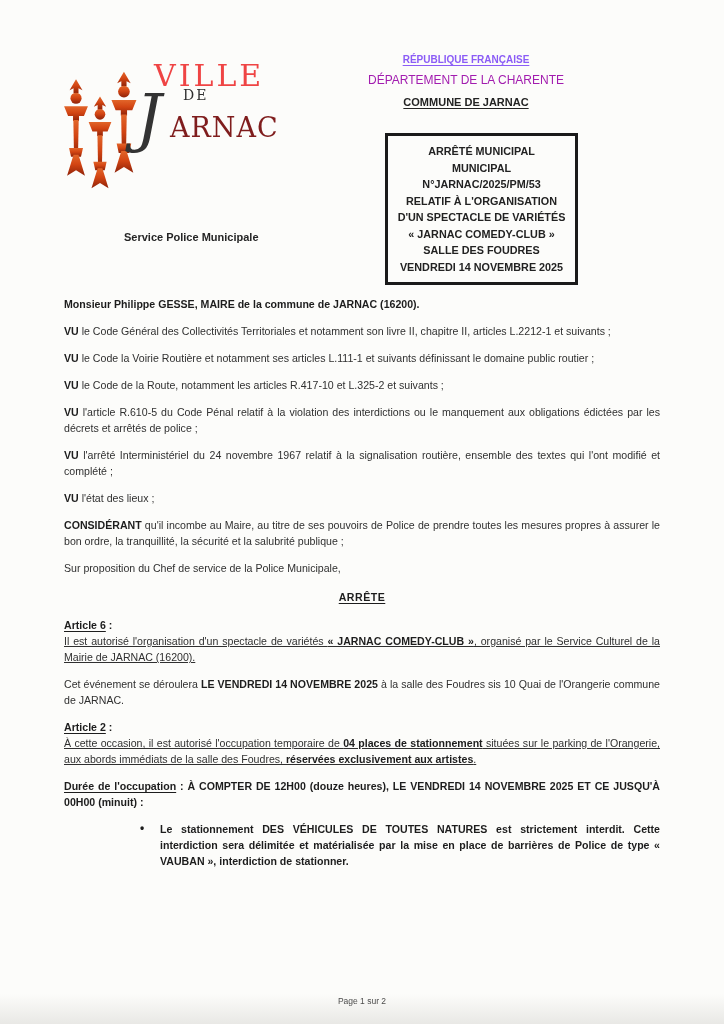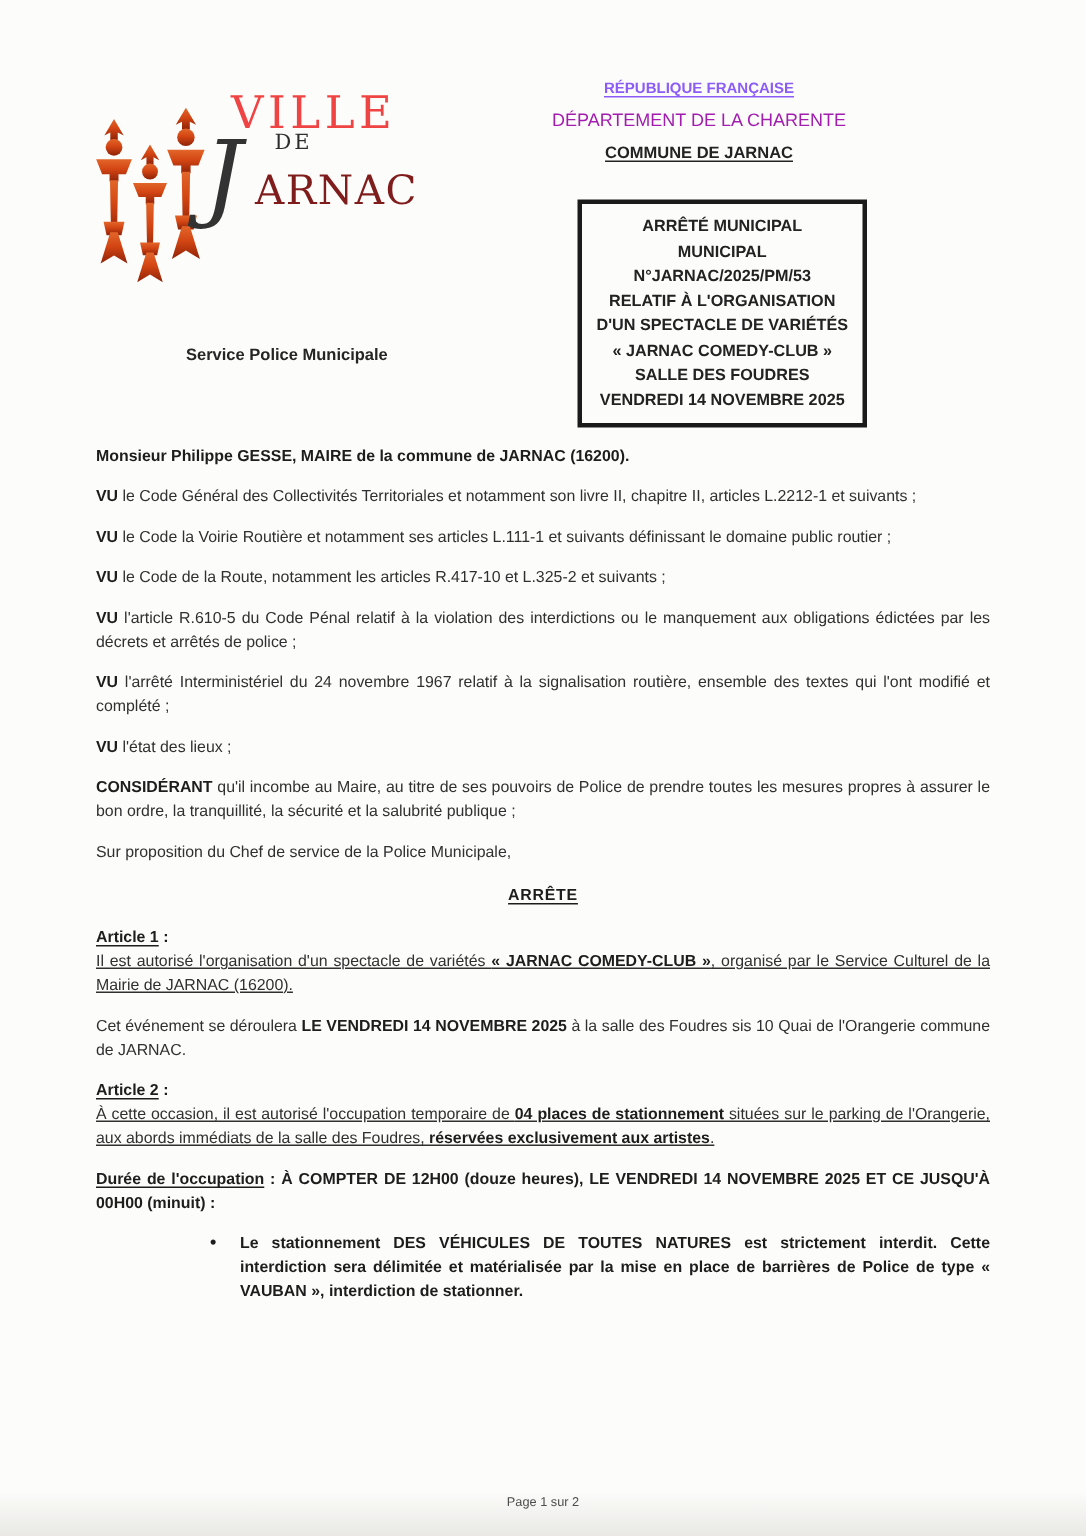--- a/index.html
+++ b/index.html
@@ -137,21 +137,21 @@
   <p class="para k-normal"><span class="b">Monsieur Philippe GESSE, MAIRE de la commune de JARNAC (16200).</span></p>
       <p class="para k-normal"><span class="b">VU</span><span> le Code Général des Collectivités Territoriales et notamment son livre II, chapitre II, articles L.2212-1 et suivants ;</span></p>
       <p class="para k-normal"><span class="b">VU</span><span> le Code la Voirie Routière et notamment ses articles L.111-1 et suivants définissant le domaine public routier ;</span></p>
       <p class="para k-normal"><span class="b">VU</span><span> le Code de la Route, notamment les articles R.417-10 et L.325-2 et suivants ;</span></p>
       <p class="para k-normal"><span class="b">VU</span><span> l'article R.610-5 du Code Pénal relatif à la violation des interdictions ou le manquement aux obligations édictées par les décrets et arrêtés de police ;</span></p>
       <p class="para k-normal"><span class="b">VU</span><span> l'arrêté Interministériel du 24 novembre 1967 relatif à la signalisation routière, ensemble des textes qui l'ont modifié et complété ;</span></p>
       <p class="para k-normal"><span class="b">VU</span><span> l'état des lieux ;</span></p>
       <p class="para k-normal"><span class="b">CONSIDÉRANT</span><span> qu'il incombe au Maire, au titre de ses pouvoirs de Police de prendre toutes les mesures propres à assurer le bon ordre, la tranquillité, la sécurité et la salubrité publique ;</span></p>
       <p class="para k-normal"><span>Sur proposition du Chef de service de la Police Municipale,</span></p>
       <p class="para k-centered"><span class="b u">ARRÊTE</span></p>
-      <p class="para k-heading"><span class="b u">Article 1</span><span class="b"> :</span></p>
+      <p class="para k-heading"><span class="b u">Article 6</span><span class="b"> :</span></p>
       <p class="para k-attached"><span>Il est autorisé l'organisation d'un spectacle de variétés </span><span class="b">« JARNAC COMEDY-CLUB »</span><span>, organisé par le Service Culturel de la Mairie de JARNAC (16200).</span></p>
       <p class="para k-normal"><span>Cet événement se déroulera </span><span class="b">LE VENDREDI 14 NOVEMBRE 2025</span><span> à la salle des Foudres sis 10 Quai de l'Orangerie commune de JARNAC.</span></p>
       <p class="para k-heading"><span class="b u">Article 2</span><span class="b"> :</span></p>
       <p class="para k-attached"><span>À cette occasion, il est autorisé l'occupation temporaire de </span><span class="b">04 places de stationnement</span><span> situées sur le parking de l'Orangerie, aux abords immédiats de la salle des Foudres, </span><span class="b">réservées exclusivement aux artistes</span><span>.</span></p>
       <p class="para k-normal"><span class="b u">Durée de l'occupation</span><span class="b"> : À COMPTER DE 12H00 (douze heures), LE VENDREDI 14 NOVEMBRE 2025 ET CE JUSQU'À 00H00 (minuit) :</span></p>
       <p class="para k-bullet"><span class="b">Le stationnement DES VÉHICULES DE TOUTES NATURES est strictement interdit. Cette interdiction sera délimitée et matérialisée par la mise en place de barrières de Police de type « VAUBAN », interdiction de stationner.</span></p>
     </main>
 
   <div class="footer">Page 1 sur 2</div>
   <div class="scan-shade"></div>

